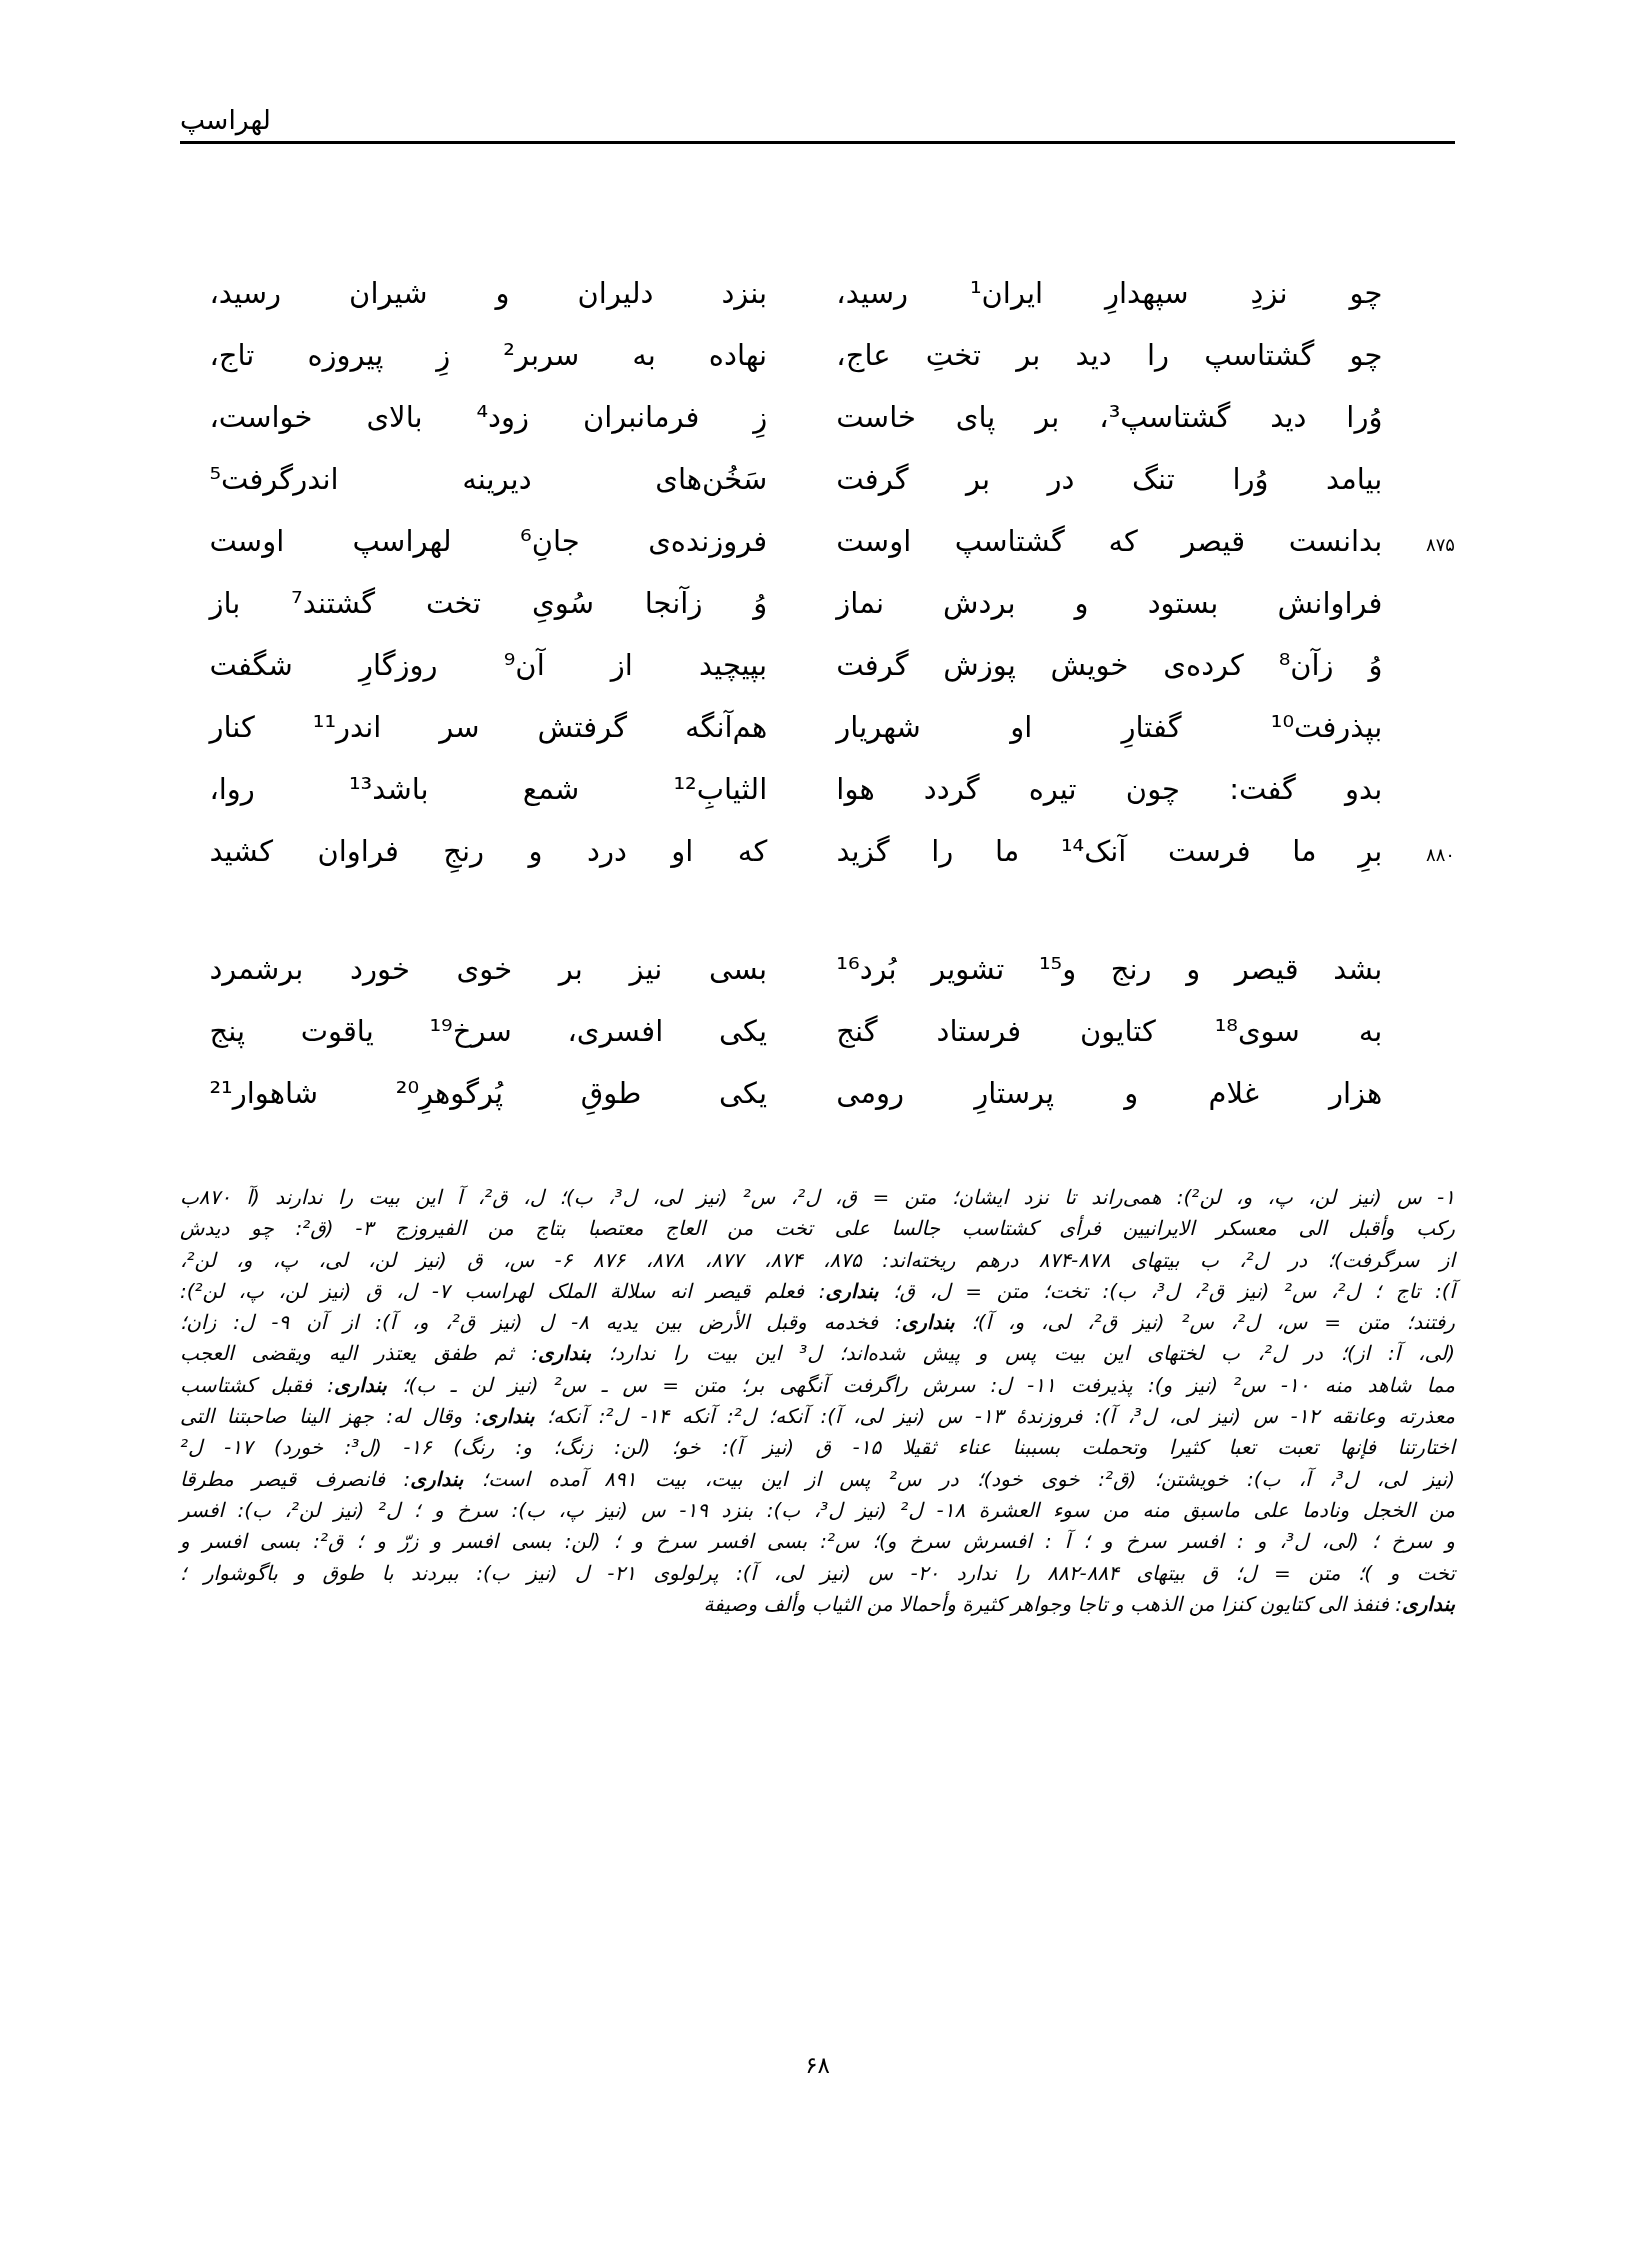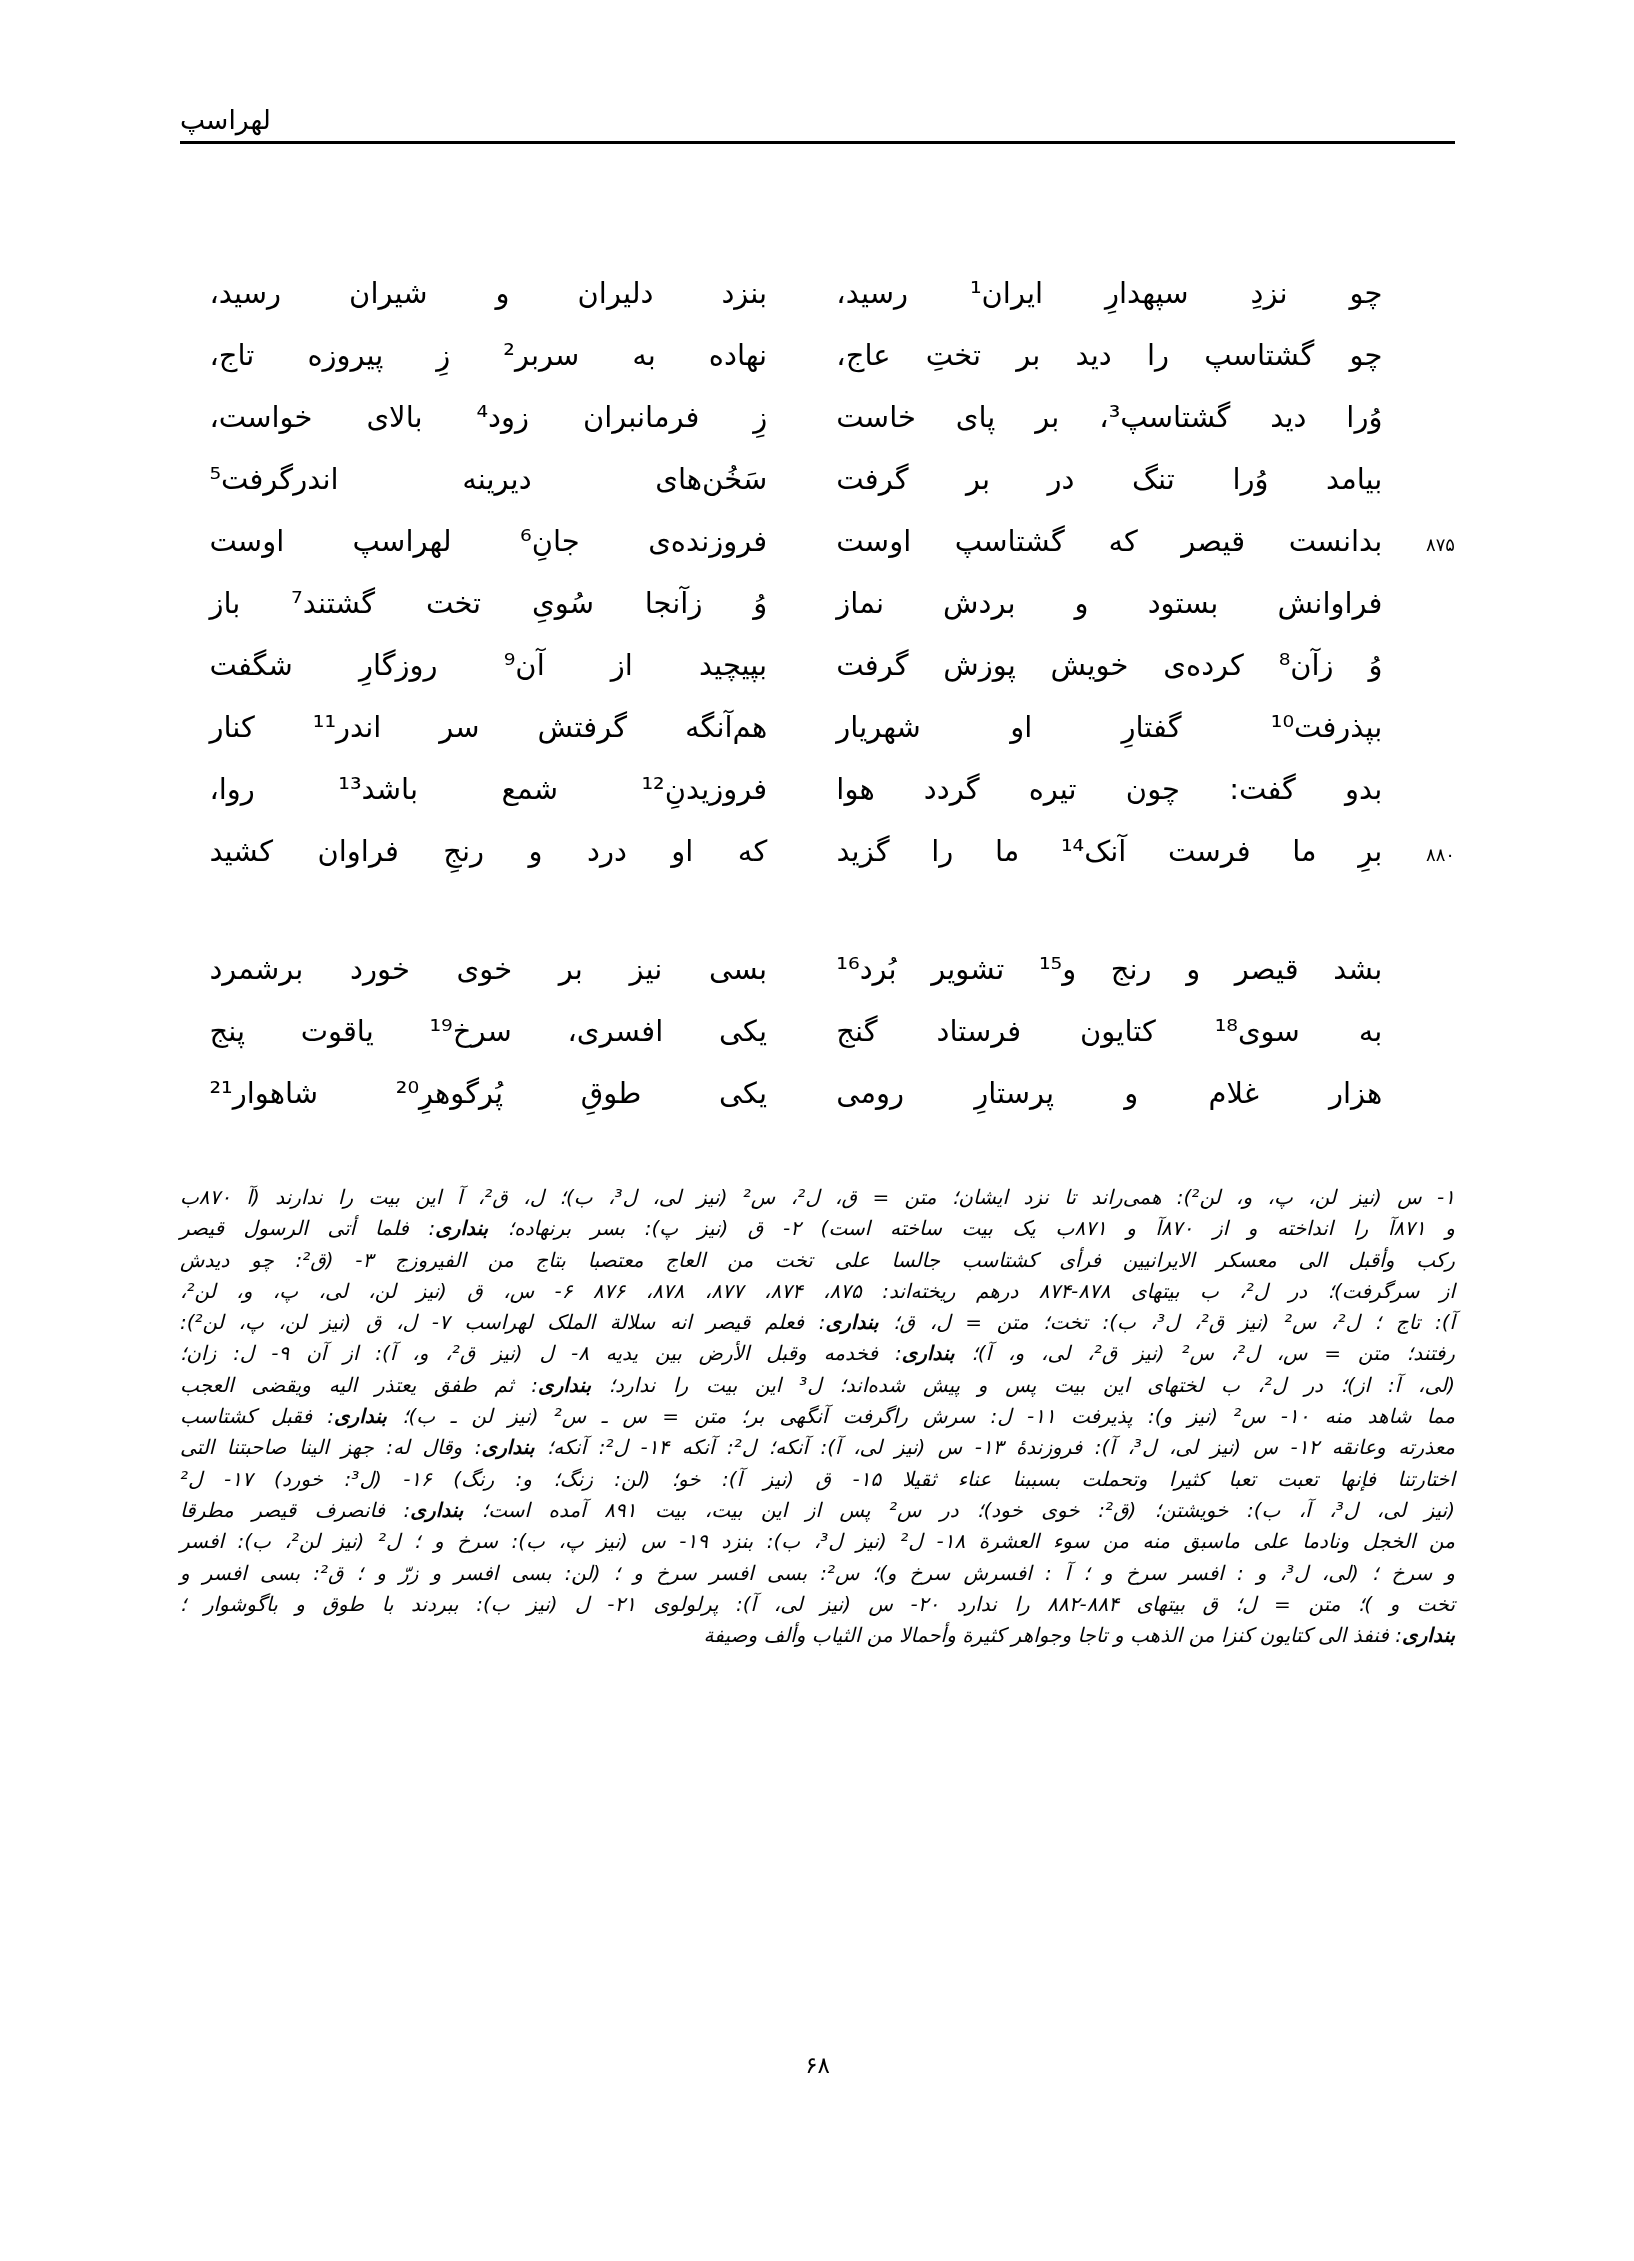--- a/index.html
+++ b/index.html
@@ -306,21 +306,21 @@
             <span class="word">بدو</span>
             <span class="word">گفت:</span>
             <span class="word">چون</span>
             <span class="word">تیره</span>
             <span class="word">گردد</span>
             <span class="word">هوا</span>
           </span>
         </div>
         <div class="hemistich left">
           <span class="inner">
-            <span class="word">فروزیدنِ¹²</span>
+            <span class="word">الثیابِ¹²</span>
             <span class="word">شمع</span>
             <span class="word">باشد¹³</span>
             <span class="word">روا،</span>
           </span>
         </div>
       </div>
       <div class="bayt spacer-after">
         <div class="num-gutter">۸۸۰</div>
         <div class="hemistich right">
           <span class="inner">
@@ -407,21 +407,20 @@
             <span class="word">طوقِ</span>
             <span class="word">پُرگوهرِ²⁰</span>
             <span class="word">شاهوار²¹</span>
           </span>
         </div>
       </div>
     </div>
 
   <div class="apparatus">
       <p class="app-note">۱- س (نیز لن، پ، و، لن²): همی‌راند تا نزد ایشان؛ متن = ق، ل²، س² (نیز لی، ل³، ب)؛ ل، ق²، آ این بیت را ندارند (آ ۸۷۰ب</p>
-      <p class="app-note">و ۸۷۱آ را انداخته و از ۸۷۰آ و ۸۷۱ب یک بیت ساخته است)   ۲- ق (نیز پ): بسر برنهاده؛ <span class="bold">بنداری</span>: فلما أتی الرسول قیصر</p>
       <p class="app-note">رکب وأقبل الی معسکر الایرانیین فرأی کشتاسب جالسا علی تخت من العاج معتصبا بتاج من الفیروزج   ۳- (ق²: چو دیدش</p>
       <p class="app-note">از سرگرفت)؛ در ل²، ب بیتهای ۸۷۸-۸۷۴ درهم ریخته‌اند: ۸۷۵، ۸۷۴، ۸۷۷، ۸۷۸، ۸۷۶   ۶- س، ق  (نیز لن، لی، پ، و، لن²،</p>
       <p class="app-note">آ): تاج ؛ ل²، س² (نیز ق²، ل³، ب): تخت؛ متن = ل، ق؛ <span class="bold">بنداری</span>: فعلم قیصر انه سلالة الملک لهراسب   ۷- ل، ق (نیز لن، پ، لن²):</p>
       <p class="app-note">رفتند؛ متن = س، ل²، س² (نیز ق²، لی، و، آ)؛ <span class="bold">بنداری</span>: فخدمه وقبل الأرض بین یدیه   ۸- ل (نیز ق²، و، آ): از آن   ۹- ل: زان؛</p>
       <p class="app-note">(لی، آ: از)؛ در ل²، ب لختهای این بیت پس و پیش شده‌اند؛ ل³ این بیت را ندارد؛ <span class="bold">بنداری</span>: ثم طفق یعتذر الیه ویقضی العجب</p>
       <p class="app-note">مما شاهد منه   ۱۰- س² (نیز و): پذیرفت   ۱۱- ل: سرش راگرفت آنگهی بر؛ متن = س ـ س² (نیز لن ـ ب)؛ <span class="bold">بنداری</span>: فقبل کشتاسب</p>
       <p class="app-note">معذرته وعانقه   ۱۲- س (نیز لی، ل³، آ): فروزندهٔ   ۱۳- س (نیز لی، آ): آنکه؛ ل²: آنکه   ۱۴- ل²: آنکه؛ <span class="bold">بنداری</span>: وقال له: جهز الینا صاحبتنا التی</p>
       <p class="app-note">اختارتنا فإنها تعبت تعبا کثیرا وتحملت بسببنا عناء ثقیلا   ۱۵- ق (نیز آ): خو؛ (لن: زنگ؛ و: رنگ)   ۱۶- (ل³: خورد)   ۱۷- ل²</p>
       <p class="app-note">(نیز لی، ل³، آ، ب): خویشتن؛ (ق²: خوی خود)؛ در س² پس از این بیت، بیت ۸۹۱ آمده است؛ <span class="bold">بنداری</span>: فانصرف قیصر مطرقا</p>
       <p class="app-note">من الخجل ونادما علی ماسبق منه من سوء العشرة   ۱۸- ل² (نیز ل³، ب): بنزد   ۱۹- س (نیز پ، ب): سرخ و ؛ ل² (نیز لن²، ب): افسر</p>

